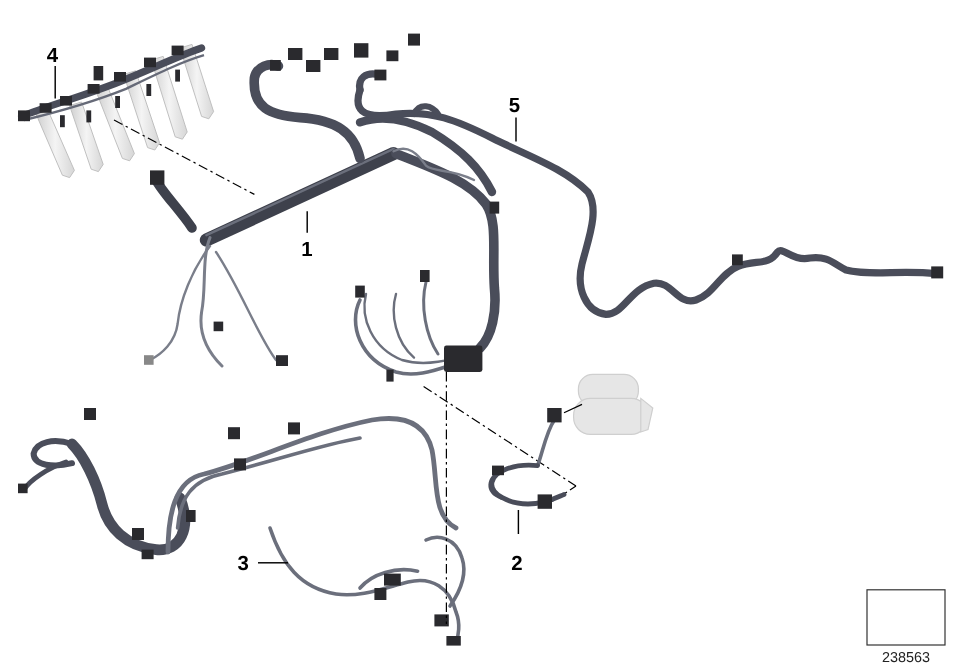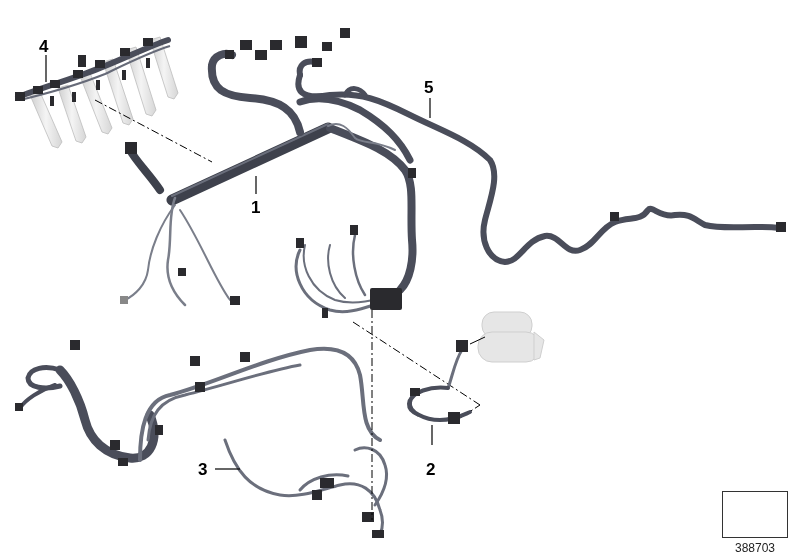--- a/index.html
+++ b/index.html
@@ -162,13 +162,13 @@
   </g>
 </svg>
 
 <div class="callout" style="left:39px;top:38px;">4</div>
 <div class="callout" style="left:251px;top:199px;">1</div>
 <div class="callout" style="left:424px;top:79px;">5</div>
 <div class="callout" style="left:198px;top:461px;">3</div>
 <div class="callout" style="left:426px;top:461px;">2</div>
 
 <div class="ref-box"></div>
-<div class="ref-num">388703</div>
+<div class="ref-num">238563</div>
 
 </body></html>

